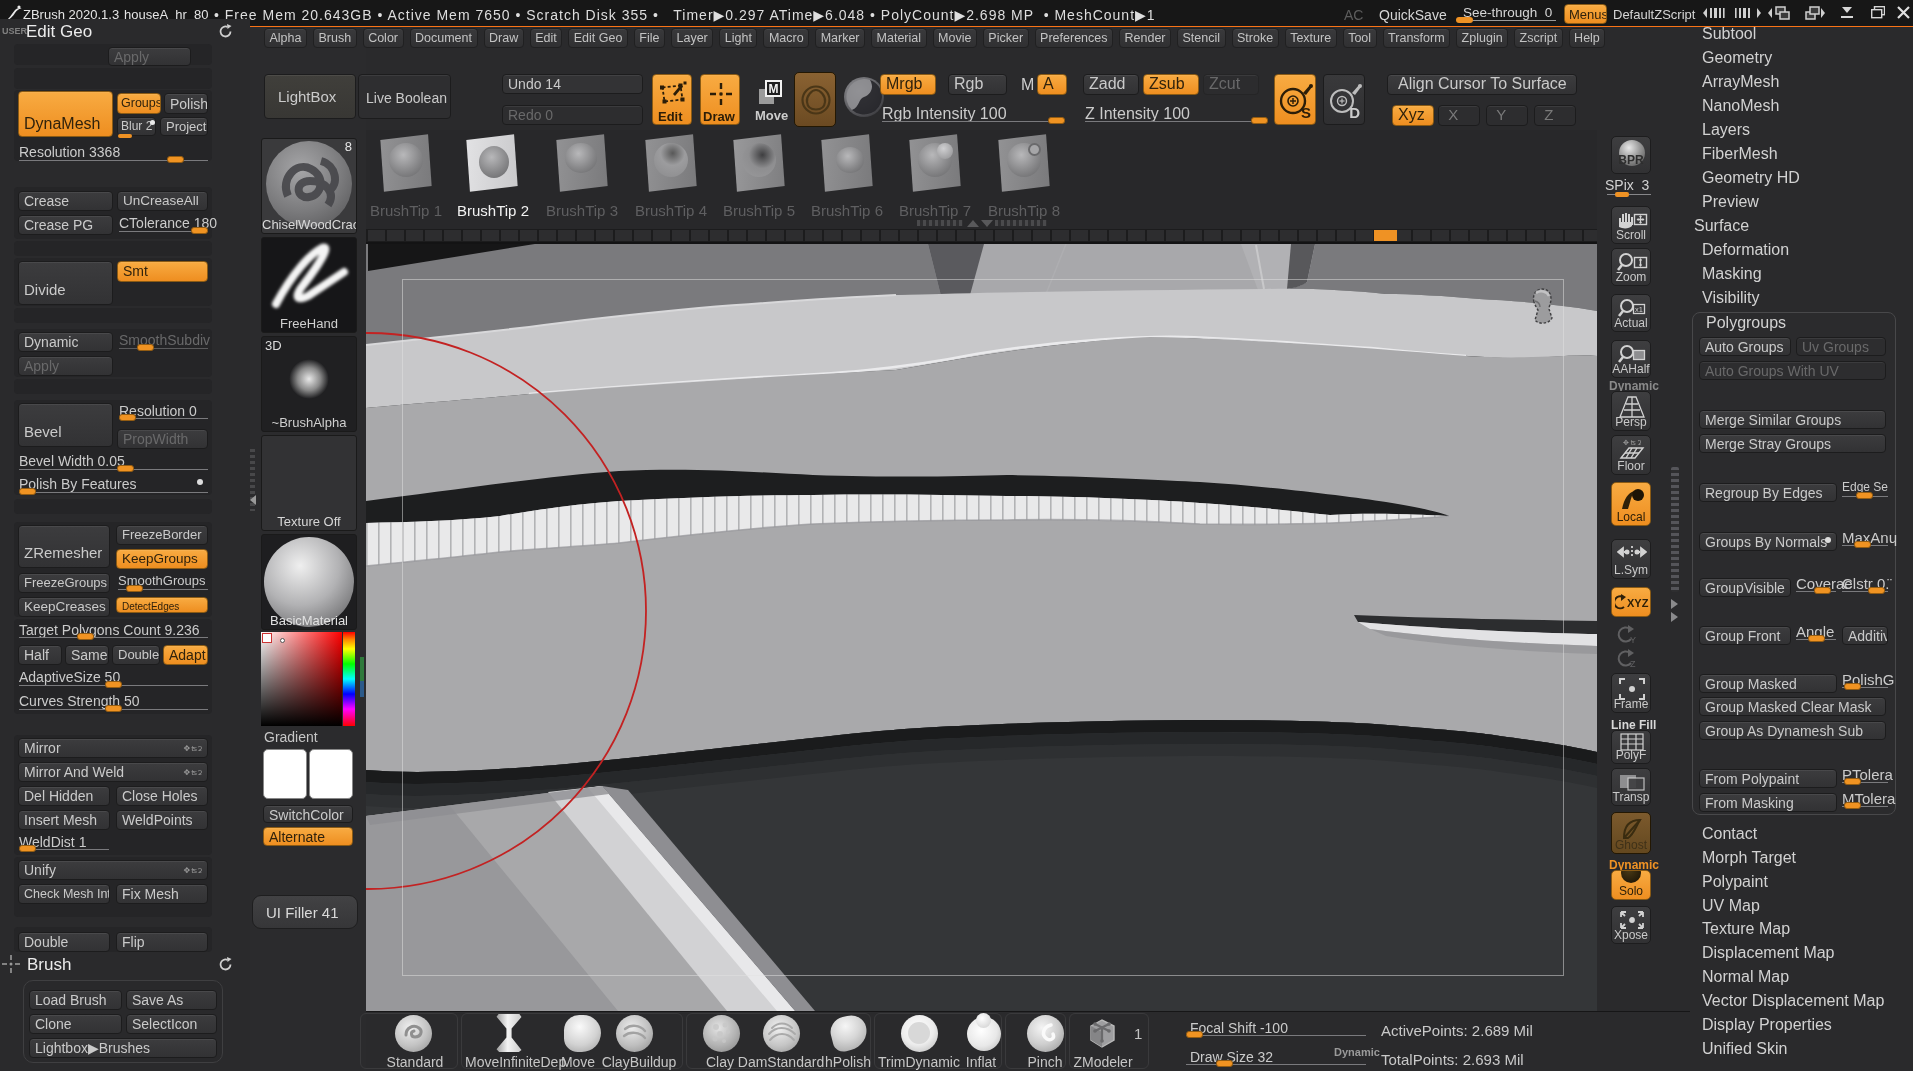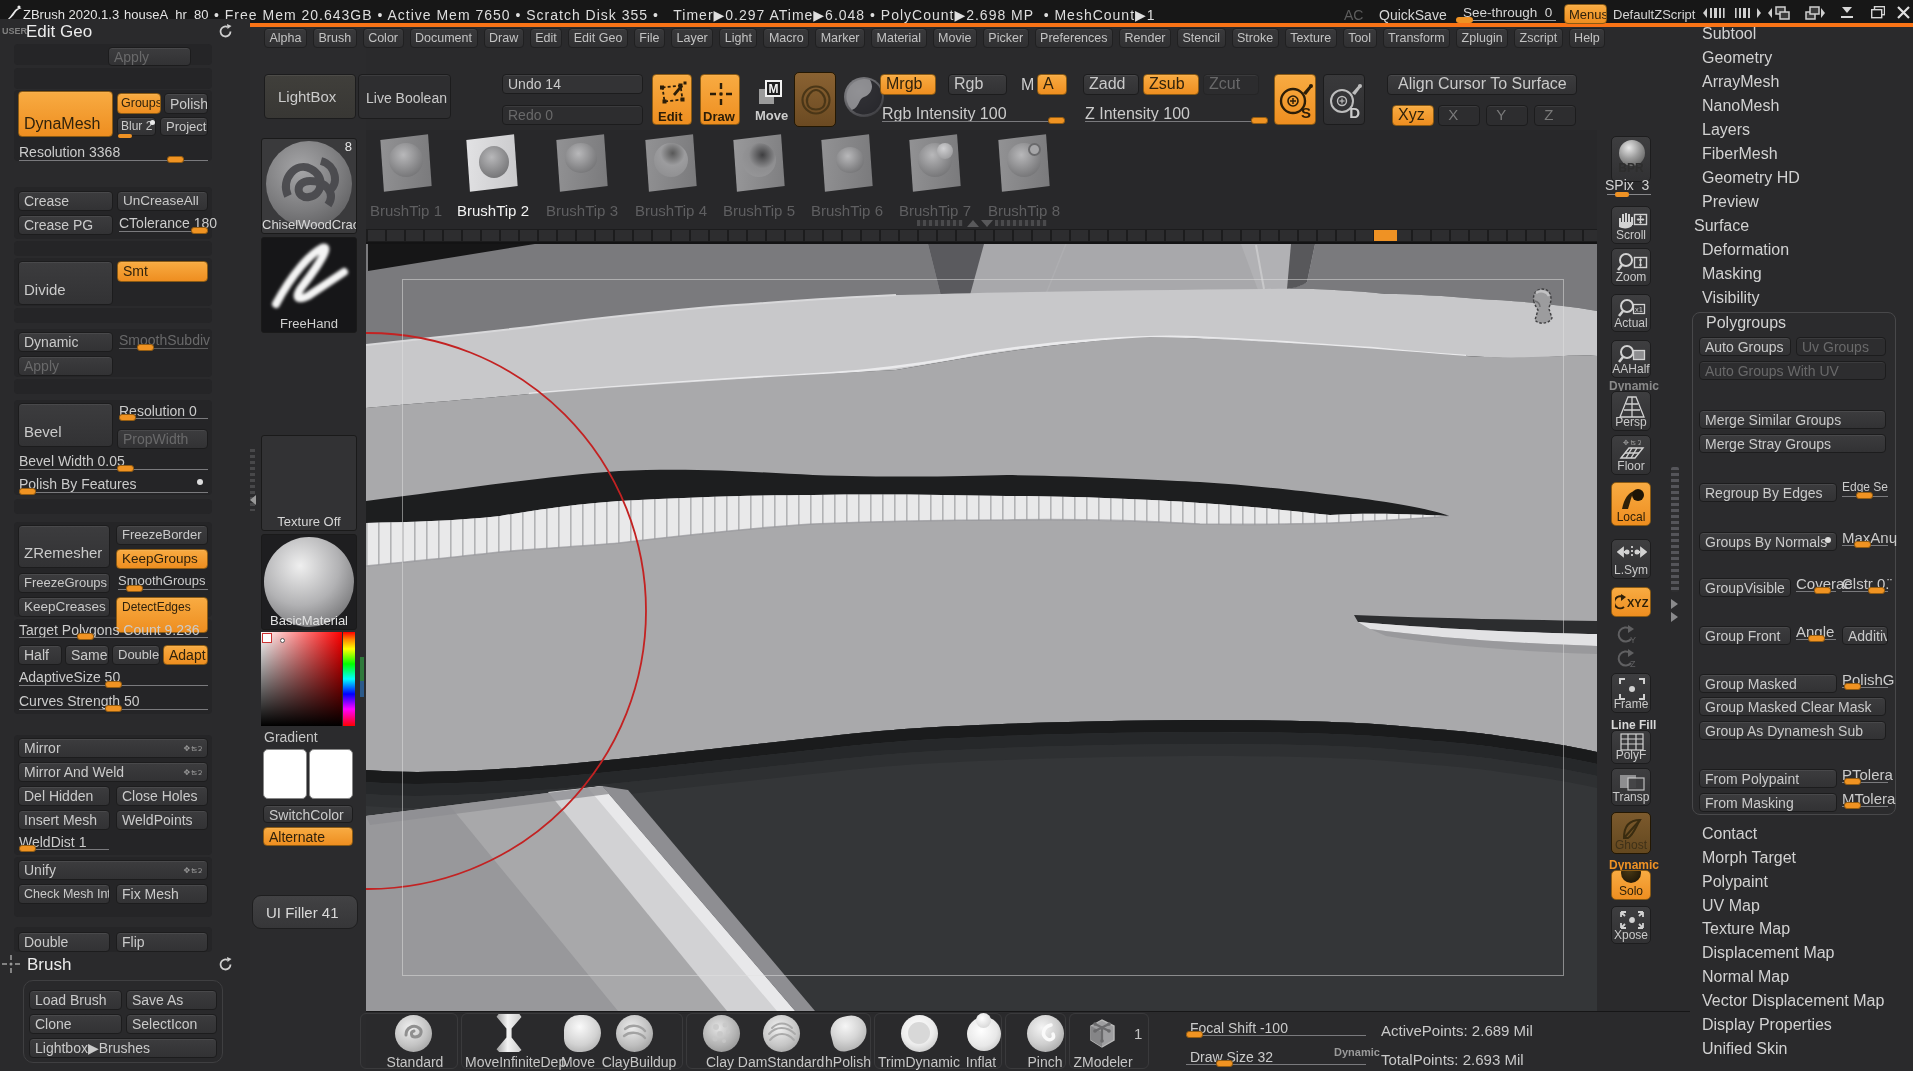--- a/index.html
+++ b/index.html
@@ -17,21 +17,21 @@
 .sl .ln{position:absolute;left:0;right:0;bottom:0;height:1px;background:#7a7a7d}
 .sl .h{position:absolute;width:15px;height:5px;border-radius:3px;background:#f09322;bottom:-2px;border:1px solid #935c12}
 .mi{position:absolute;color:#d2d2d2;font-size:16px;white-space:nowrap}
 .lbl{position:absolute;color:#c8c8c8;white-space:nowrap}
 .row{position:absolute;background:#252527;border-radius:4px}
 .thumb{position:absolute;border:1px solid #1a1a1a;border-radius:3px;overflow:hidden}
 .tlab{position:absolute;left:0;right:0;bottom:0;text-align:center;font-size:13px;color:#bdbdbd;white-space:nowrap}
 </style></head><body>
 <div id="root">
 
-<div class="a" id="titlebar" style="left:0;top:0;width:1913px;height:27px;background:#171717;border-bottom:4px solid #f97316">
+<div class="a" id="titlebar" style="left:0;top:0;width:1913px;height:27px;background:#171717;border-bottom:1px solid #f97316">
  <svg class="a" style="left:3px;top:3px" width="22" height="22" viewBox="0 0 22 22">
   <path d="M2 18 C6 16 8 12 12 7 C14 5 17 4 19 6 C17 5 14 7 12 10 C10 13 7 17 2 18 Z" fill="#e8e8e8"></path>
   <circle cx="16" cy="4" r="1.6" fill="#e8e8e8"></circle>
       </svg>
  <div class="lbl" style="left:23px;top:7px;font-size:13px;color:#e4e4e4">ZBrush 2020.1.3</div>
  <div class="lbl" style="left:124px;top:7px;font-size:13px;color:#e4e4e4">houseA_hr_80</div>
  <div class="lbl" style="left:214px;top:7px;font-size:14px;letter-spacing:1px;color:#dedede">• Free Mem 20.643GB • Active Mem 7650 • Scratch Disk 355 •&nbsp;&nbsp; Timer▶0.297 ATime▶6.048 • PolyCount▶2.698 MP &nbsp;• MeshCount▶1</div>
  <div class="lbl" style="left:1344px;top:7px;font-size:14px;color:#5d5d5d">AC</div>
  <div class="lbl" style="left:1379px;top:7px;font-size:14px;color:#d6d6d6">QuickSave</div>
  <div class="lbl" style="left:1463px;top:5px;font-size:13.5px;color:#d6d6d6">See-through&nbsp; 0</div>
@@ -162,21 +162,21 @@
  <div class="b dd" style="left:117px;top:410px;width:91px;height:20px">PropWidth</div>
  <div class="sl" style="left:19px;top:434px;width:189px;height:17px"><em>Bevel Width 0.05</em><i class="ln"></i><i class="h" style="left:98px"></i></div>
  <div class="sl" style="left:19px;top:457px;width:189px;height:17px"><em>Polish By Features</em><i class="a" style="left:178px;top:3px;width:6px;height:6px;border-radius:50%;background:#ddd"></i><i class="ln"></i><i class="h" style="left:0px"></i></div>
 
  <div class="b" style="left:18px;top:506px;width:92px;height:43px;font-size:15px;padding-top:19px">ZRemesher</div>
  <div class="b" style="left:116px;top:506px;width:92px;height:20px;font-size:13px">FreezeBorder</div>
  <div class="b o" style="left:116px;top:530px;width:92px;height:20px;font-size:13.5px">KeepGroups</div>
  <div class="b" style="left:18px;top:554px;width:92px;height:20px;font-size:13px">FreezeGroups</div>
  <div class="sl" style="left:118px;top:554px;width:90px;height:17px;font-size:13px"><em>SmoothGroups</em><i class="ln"></i><i class="h" style="left:8px"></i></div>
  <div class="b" style="left:18px;top:578px;width:92px;height:20px;font-size:13.5px">KeepCreases</div>
- <div class="b o" style="left:116px;top:578px;width:92px;height:36px;font-size:12px">DetectEdges</div>
+ <div class="b o" style="left:116px;top:578px;width:92px;height:16px;font-size:10px">DetectEdges</div>
  <div class="sl" style="left:19px;top:603px;width:189px;height:16px"><em>Target Polygons Count 9.236</em><i class="ln"></i><i class="h" style="left:58px"></i></div>
  <div class="b" style="left:18px;top:626px;width:44px;height:20px">Half</div>
  <div class="b" style="left:65px;top:626px;width:44px;height:20px">Same</div>
  <div class="b" style="left:112px;top:626px;width:48px;height:20px;font-size:13px">Double</div>
  <div class="b o" style="left:163px;top:626px;width:45px;height:20px">Adapt</div>
  <div class="sl" style="left:19px;top:650px;width:189px;height:17px"><em>AdaptiveSize 50</em><i class="ln"></i><i class="h" style="left:86px"></i></div>
  <div class="sl" style="left:19px;top:674px;width:189px;height:17px"><em>Curves Strength 50</em><i class="ln"></i><i class="h" style="left:86px"></i></div>
 
  <div class="b" style="left:18px;top:719px;width:190px;height:20px">Mirror<span style="position:absolute;right:4px;top:2px;font-size:8px;color:#9a9a9a;letter-spacing:1px">✥ʦʡ</span></div>
  <div class="b" style="left:18px;top:743px;width:190px;height:20px">Mirror And Weld<span style="position:absolute;right:4px;top:2px;font-size:8px;color:#9a9a9a;letter-spacing:1px">✥ʦʡ</span></div>
@@ -240,20 +240,25 @@
           </g>
           <defs>
             <filter id="fhb" x="-20%" y="-20%" width="140%" height="140%">
               <feGaussianBlur stdDeviation="1.6"></feGaussianBlur>
             </filter>
           </defs>
         </svg>
   <div class="tlab" style="bottom:1px;color:#cfcfcf">FreeHand</div>
  </div>
 
+ <div class="thumb" style="left:11px;top:309px;width:94px;height:94px;background:#202022">
+  <div class="lbl" style="left:3px;top:1px;font-size:13px;color:#dcdcdc">3D</div>
+  <div class="a" style="left:27px;top:22px;width:40px;height:40px;border-radius:50%;background:radial-gradient(circle,#e8e8e8 0%,#8a8a8a 40%,rgba(42,42,44,0) 70%)"></div>
+  <div class="tlab" style="bottom:1px;color:#cfcfcf">~BrushAlpha</div>
+ </div>
 
  <div class="thumb" style="left:11px;top:507px;width:94px;height:94px;background:#1e1e20">
   <div class="a" style="left:2px;top:2px;width:90px;height:90px;border-radius:50%;background:radial-gradient(circle at 40% 32%,#efefef,#b2b2b4 48%,#6a6a6c 88%,#535355)"></div>
   <div class="tlab" style="bottom:1px;color:#e2e2e2">BasicMaterial</div>
  </div>
 
  <div class="thumb" style="left:11px;top:408px;width:94px;height:94px;background:#323234">
   <div class="tlab" style="bottom:1px;color:#d6d6d6">Texture Off</div>
  </div>
 
@@ -503,21 +508,21 @@
 </div>
 
 <div id="canvas"></div>
 
 <div id="righticons" class="a" style="left:1597px;top:27px;width:93px;height:1044px;background:#2a2a2c">
  <style>
   .ri{position:absolute;left:14px;width:40px;background:linear-gradient(#3e3e40,#313133);border:1px solid #1d1d1e;border-radius:5px;box-sizing:border-box;overflow:hidden}
   .ri .t{position:absolute;left:0;right:0;bottom:1px;text-align:center;font-size:12px;color:#cacaca}
  </style>
 
- <div class="ri" style="top:109px;height:46px">
+ <div class="ri" style="top:109px;height:38px">
         <div class="a" style="left:7px;top:3px;width:26px;height:26px;border-radius:50%;background:radial-gradient(circle at 38% 30%,#e8e8e8,#9a9a9a 45%,#4a4a4a)"></div>
         <div class="t" style="font-weight:bold;color:#2e2e2e;bottom:6px">BPR</div>
       </div>
  <div class="lbl" style="left:8px;top:150px;font-size:14px;color:#d2d2d2">SPix&nbsp;&nbsp;3</div>
  <div class="a" style="left:10px;top:167px;width:44px;height:1px;background:#87878a"></div>
  <div class="a" style="left:18px;top:165px;width:14px;height:5px;border-radius:2px;background:#ef9224"></div>
 
  <div class="ri" style="top:179px;height:38px">
         <svg class="a" style="left:4px;top:2px" width="32" height="22" viewBox="0 0 32 22">
           <path d="M4 18 L4 9 M7 17 L7 5 M10 17 L10 4 M13 17 L13 5 M16 16 L16 8" stroke="#d2d2d2" stroke-width="2"></path>

